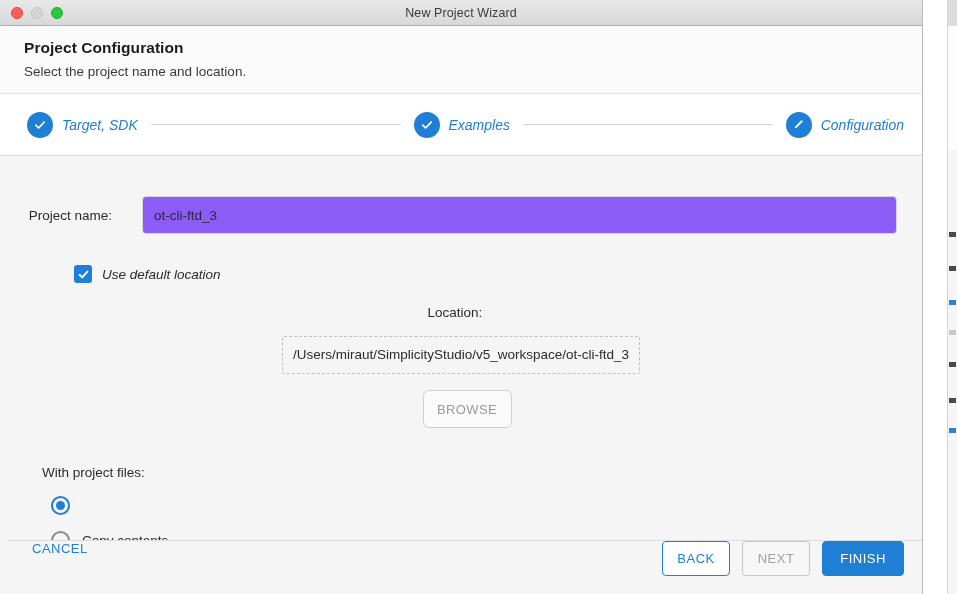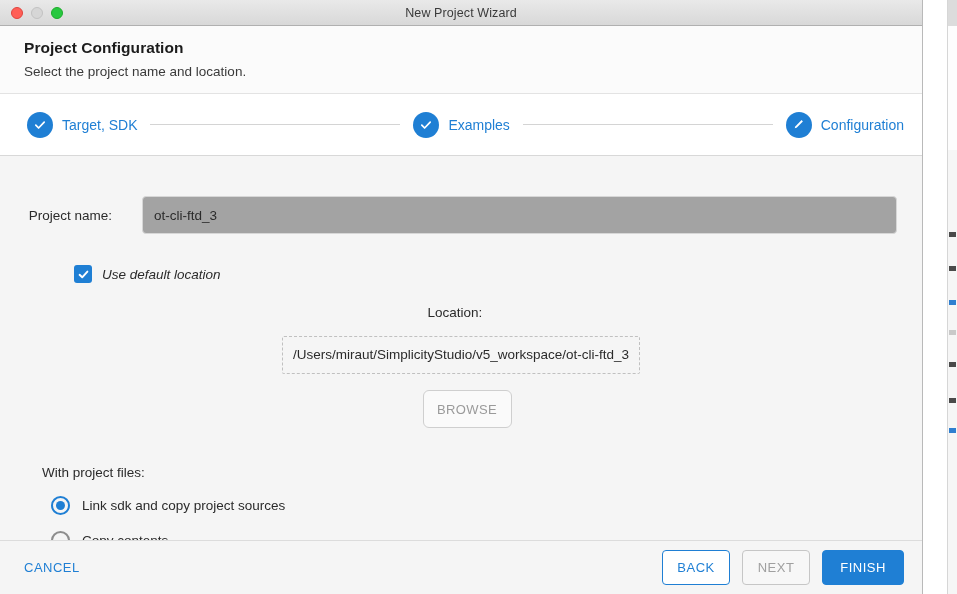--- a/index.html
+++ b/index.html
@@ -144,20 +144,21 @@
     display: flex;
     align-items: center;
     justify-content: center;
     flex: 0 0 26px;
   }
   .step-circle svg { display: block; }
   .step-label {
     font-size: 14px;
     color: #1f7fd4;
     white-space: nowrap;
+    font-style: italic;
   }
   .step-line {
     flex: 1 1 auto;
     height: 1px;
     background: #d4d4d4;
     margin: 0 13px;
     min-width: 20px;
   }
 
   
@@ -182,21 +183,21 @@
     color: #2b2b2b;
     text-align: right;
     flex: 0 0 auto;
   }
   .label-projname { width: 88px; margin-right: 14px; }
   .label-location { width: 54px; margin-right: 13px; }
 
   .text-input {
     height: 38px;
     line-height: 38px;
-    background: #a3a3a3;
+    background: #8b5cf6;
     border: 1px solid #d7d7d7;
     border-radius: 4px;
     font-size: 13.5px;
     color: #2b2b2b;
     padding: 0 11px;
     box-sizing: border-box;
     white-space: nowrap;
     overflow: hidden;
   }
   .input-projname { width: 755px; }
@@ -298,23 +299,23 @@
     color: #2b2b2b;
   }
 
   
   .footer {
     flex: 0 0 auto;
     height: 54px;
     background: #f5f5f5;
     border-top: 1px solid #dcdcdc;
     display: flex;
-    align-items: center;
     padding: 0 18px 0 24px;
     box-sizing: border-box;
+    margin-left: 8px;
   }
   .cancel-link {
     font-size: 13px;
     color: #1f7fd4;
     letter-spacing: .5px;
     flex: 0 0 auto;
   }
   .footer-spacer { flex: 1 1 auto; }
   .btn {
     height: 35px;
@@ -436,21 +437,20 @@
       <div class="browse-btn">BROWSE</div>
     </div>
 
     <div class="group-title">With project files:</div>
 
 
     <div class="radio-row">
       <span class="radio selected">
         <span class="dot"></span>
       </span>
-      <span class="radio-label">Link sdk and copy project sources</span>
     </div>
 
     <div class="radio-row">
       <span class="radio"></span>
       <span class="radio-label">Copy contents</span>
     </div>
 
   </div>
 
   <div class="footer">

